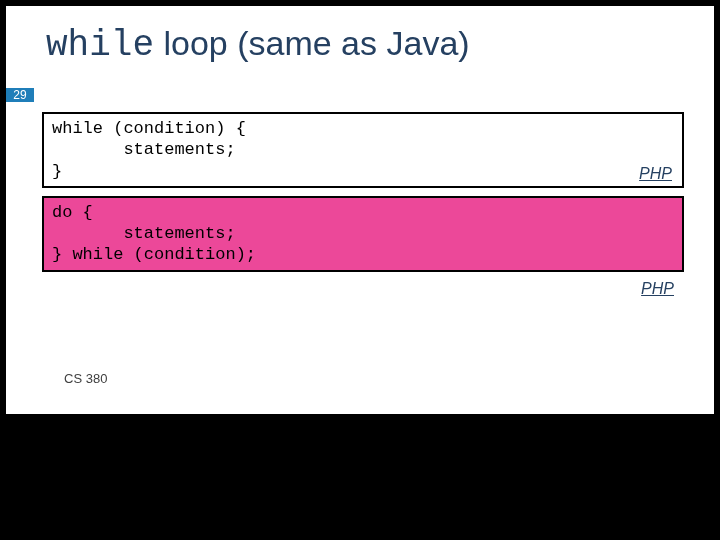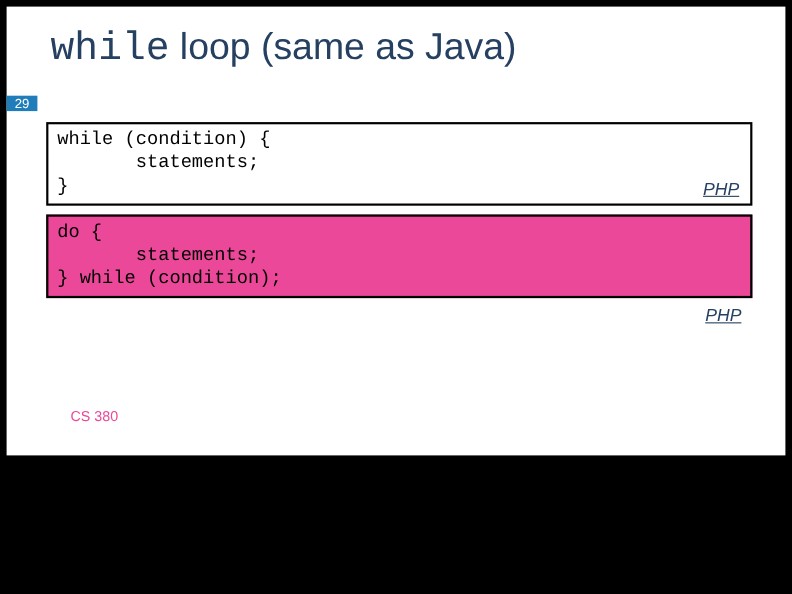--- a/index.html
+++ b/index.html
@@ -84,21 +84,21 @@
     font-style: italic;
     font-family: Arial, sans-serif;
     font-size: 16px;
     color: #254061;
   }
   .footer {
     position: absolute;
     left: 58px;
     bottom: 28px;
     font-size: 13px;
-    color: #ec4899;
+    color: #404040;
   }
 </style>
 </head>
 <body>
 
 <div class="slide">
   <h1 class="title">
     <span class="mono">while</span><span> loop (same as Java)</span>
   </h1>
   <div class="badge-row">

